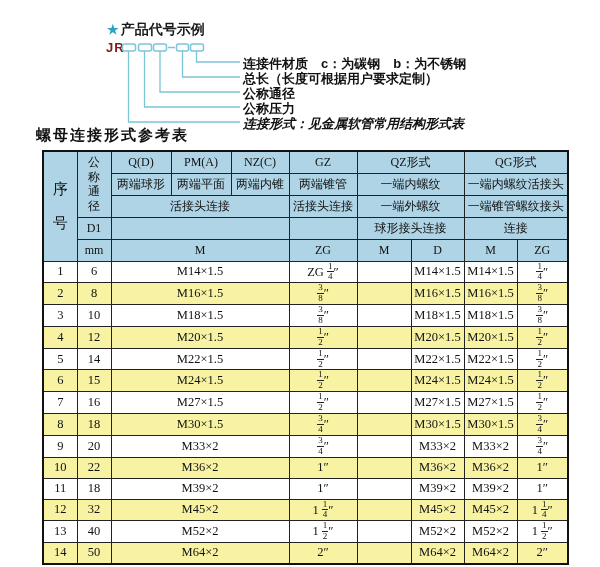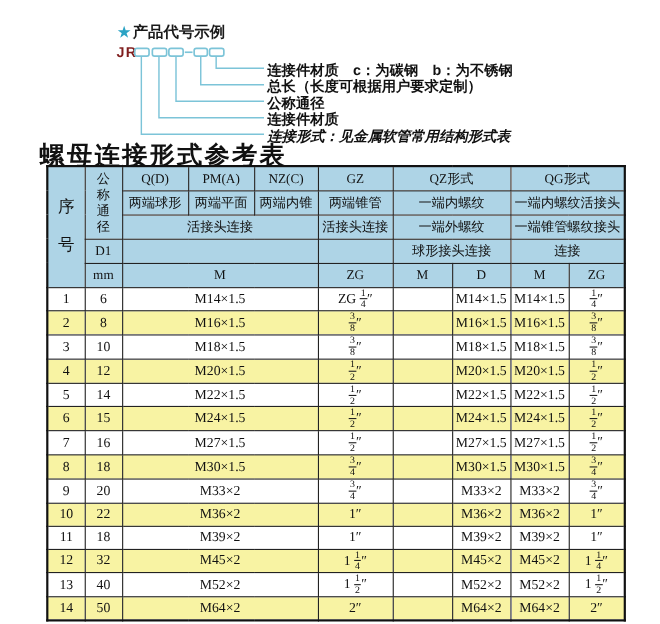--- a/index.html
+++ b/index.html
@@ -7,21 +7,21 @@
   .page{position:relative;width:600px;height:567px;background:#ffffff;overflow:hidden;padding-left:48px;}
 
   
   .diag-title{position:absolute;left:107px;top:21px;font-size:14px;font-weight:bold;color:#1a1a1a;white-space:nowrap;}
   .diag-title .star{color:var(--accent,#2ba3c4);margin-right:2px;font-size:13px;}
   .code-prefix{position:absolute;left:106px;top:40px;font-size:13px;font-weight:bold;color:#7f1d1d;letter-spacing:1px;}
   .diag-svg{position:absolute;left:0;top:0;}
   .code-label{position:absolute;left:243px;height:15px;font-size:13px;font-weight:bold;color:#111;white-space:nowrap;}
 
   
-  .tbl-title{position:absolute;left:36px;top:126px;font-family:Liberation Sans, sans-serif;font-size:23px;font-weight:bold;color:#111;letter-spacing:2px;white-space:nowrap;}
+  .tbl-title{position:absolute;left:36px;top:126px;font-family:Liberation Sans, sans-serif;font-size:15px;font-weight:bold;color:#111;letter-spacing:2px;white-space:nowrap;}
 
   
   table.ref{position:absolute;left:42px;top:150px;width:525px;border-collapse:collapse;table-layout:fixed;
             font-family:"Liberation Serif",serif;color:#111;border:2px solid #111;}
   table.ref th, table.ref td{border:1px solid #222;text-align:center;vertical-align:middle;padding:0;overflow:hidden;}
   table.ref thead th{background:var(--header-bg,#aed4e6);font-weight:normal;font-size:12px;}
   table.ref thead tr{height:22px;}
   table.ref tbody tr{height:21px;font-size:12.5px;}
   table.ref tbody tr:nth-child(even){background:var(--row-alt,#f8f3a3);}
   th.sm{font-size:11px;}
@@ -55,21 +55,21 @@
       <polyline points="182.5,51 182.5,77 240,77"></polyline>
       <polyline points="160,51 160,92 240,92"></polyline>
       <polyline points="144.5,51 144.5,107 240,107"></polyline>
       <polyline points="128.5,51 128.5,122 240,122"></polyline>
     </g>
   </svg>
 
   <div class="code-label" style="top:70px;">总长（长度可根据用户要求定制）</div>
   <div class="code-label" style="top:55px;">连接件材质　c：为碳钢　b：为不锈钢</div>
   <div class="code-label" style="top:85px;">公称通径</div>
-  <div class="code-label" style="top:100px;">连接件材质</div>
+  <div class="code-label" style="top:100px;">公称压力</div>
   <div class="code-label" style="top:115px;font-style:italic;">连接形式：见金属软管常用结构形式表</div>
 
   <div class="tbl-title">螺母连接形式参考表</div>
 
   <table class="ref">
     <colgroup>
       <col style="width:34px">
         <col style="width:34px">
       <col style="width:60px">
         <col style="width:60px">

